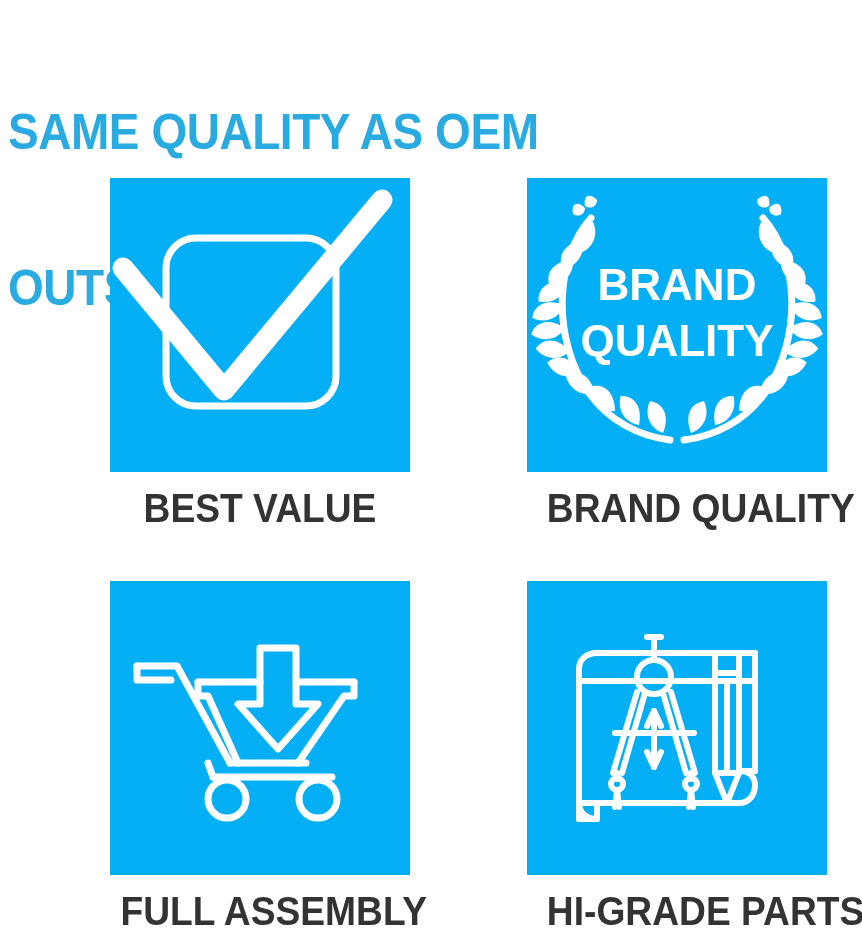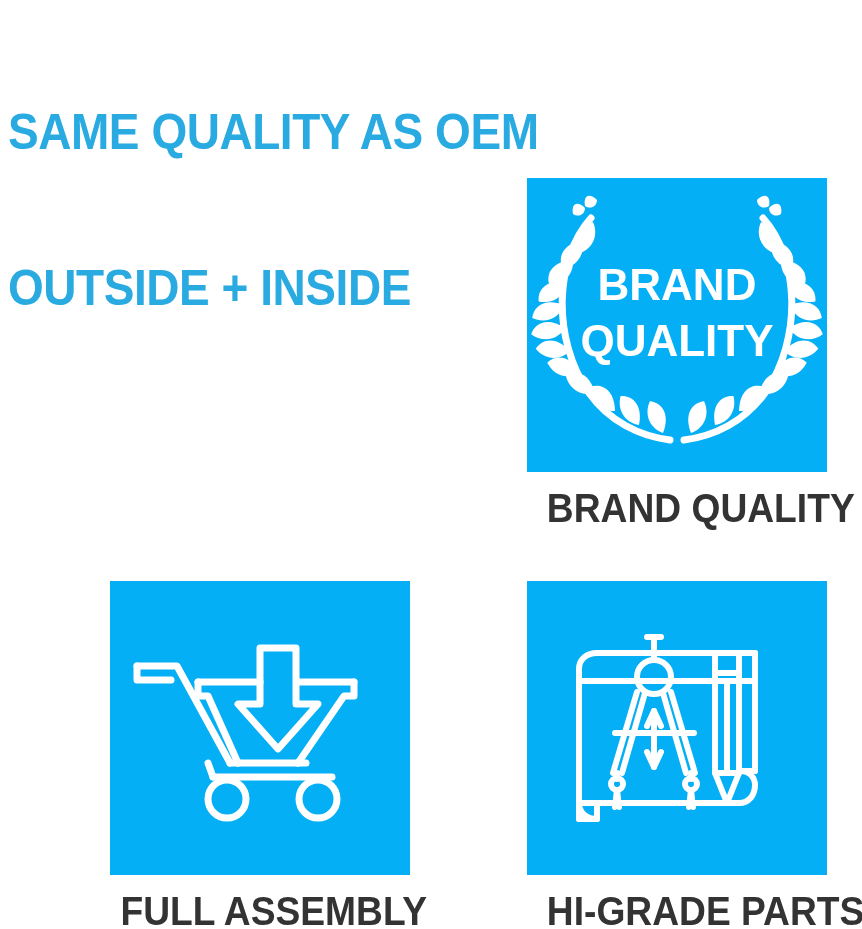--- a/index.html
+++ b/index.html
@@ -93,20 +93,29 @@
 </head>
 <body>
 
 <div class="headline">
   <span class="headline-line">SAME QUALITY AS OEM</span>
   <span class="headline-line">OUTSIDE + INSIDE</span>
 </div>
 
 <div class="grid">
 
+  <div class="feature col-left row-top">
+    <div class="tile">
+      <svg viewBox="0 0 300 294" xmlns="http://www.w3.org/2000/svg">
+        <rect x="56" y="60" width="170" height="168" rx="30" ry="30" fill="none" stroke="#FFFFFF" stroke-width="7"></rect>
+        <path d="M13 90 L114 212 L272 22" fill="none" stroke="#FFFFFF" stroke-width="21" stroke-linecap="round" stroke-linejoin="round"></path>
+      </svg>
+    </div>
+    <div class="feature-label">BEST VALUE</div>
+  </div>
 
   <div class="feature col-right row-top">
     <div class="tile">
       <svg viewBox="0 0 300 294" xmlns="http://www.w3.org/2000/svg">
         <defs>
 
           <g id="leafL">
             <path d="M0 0 C -17 -12 -30 -6 -34 5 C -23 14 -8 12 0 0 Z" fill="#FFFFFF"></path>
           </g>
           <g id="leafR">

